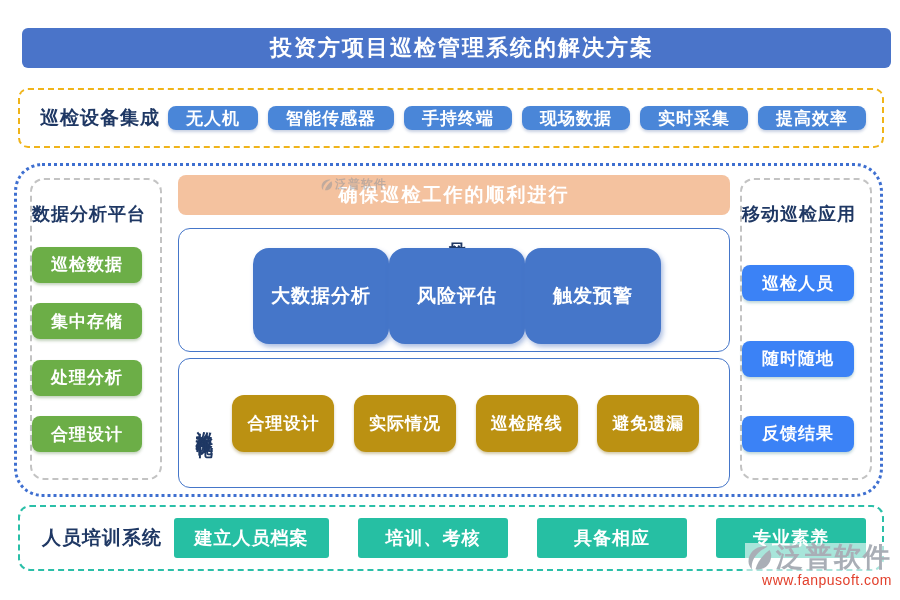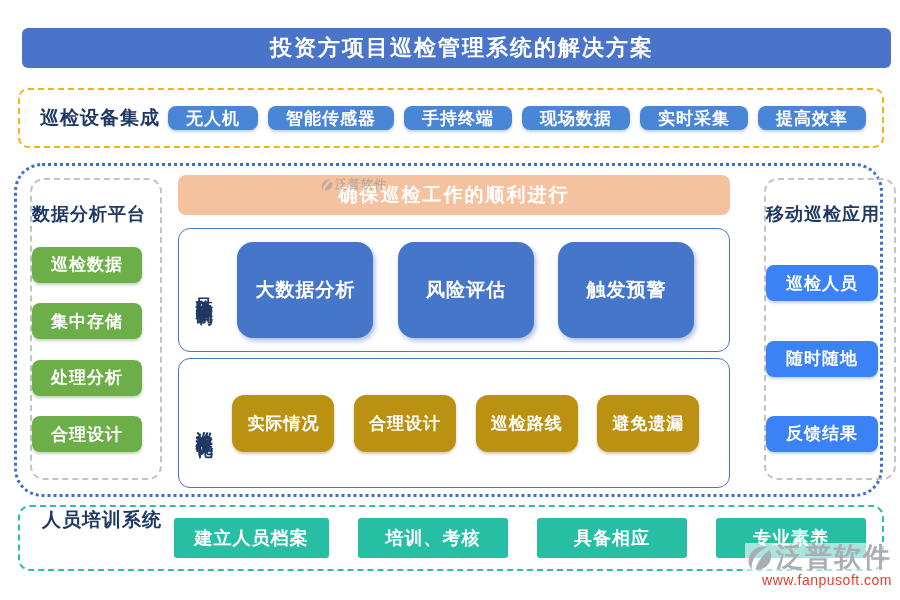--- a/index.html
+++ b/index.html
@@ -31,61 +31,61 @@
     position:absolute;left:14px;top:163px;width:869px;height:334px;box-sizing:border-box;
     border:3px dotted #3e6fd0;border-radius:28px;
   }
   .side-panel{
     position:absolute;top:178px;width:132px;height:302px;box-sizing:border-box;
     border:2px dashed #c3c3c3;border-radius:14px;
     display:flex;flex-direction:column;justify-content:space-between;
     padding:22px 0 26px 0;
   }
   .side-panel.left{left:30px;}
-  .side-panel.right{left:764px;gap:30px;}
+  .side-panel.right{left:740px;gap:30px;}
   .panel-title{color:#1f3864;font-weight:bold;font-size:18px;letter-spacing:1px;}
   .btn.green{background:#6cae47;width:110px;height:36px;border-radius:8px;font-size:17px;box-shadow:0 2px 3px rgba(60,110,40,.3);letter-spacing:1px;}
   .btn.cyan{background:#3b82f6;width:112px;height:36px;border-radius:8px;font-size:17px;box-shadow:0 2px 3px rgba(40,120,130,.3);letter-spacing:1px;}
   
   .banner{
     position:absolute;left:178px;top:175px;width:552px;height:40px;
     background:#f4c29f;border-radius:8px;
     display:flex;align-items:center;justify-content:center;
     color:#ffffff;font-size:19px;font-weight:bold;letter-spacing:2px;
   }
   .banner-watermark{
     position:absolute;left:142px;top:1px;display:flex;align-items:center;gap:2px;
     opacity:.5;color:#8d939c;font-size:12px;font-weight:bold;letter-spacing:1px;
   }
   
   .sub-box{
     position:absolute;left:178px;width:552px;box-sizing:border-box;background:#ffffff;
     border:1.5px solid #4576c9;border-radius:12px;
     display:flex;align-items:center;padding:0 10px 0 16px;
   }
-  .sub-box.risk{top:228px;height:124px;}
+  .sub-box.risk{top:228px;height:124px;flex-direction:column;}
   .sub-box.process{top:358px;height:130px;}
   .v-title{
     writing-mode:vertical-rl;text-orientation:upright;
     color:#1f3864;font-weight:bold;font-size:17px;line-height:1.05;letter-spacing:2px;flex-shrink:0;
   }
   .sub-items{flex:1;display:flex;justify-content:space-evenly;align-items:center;}
   .btn.blue-lg{
     background:#4576c9;width:136px;height:96px;border-radius:16px;font-size:19px;letter-spacing:1px;
     box-shadow:2px 3px 5px rgba(70,110,190,.45);
   }
   .btn.gold{
     background:#bb9112;width:102px;height:57px;border-radius:12px;font-size:17px;letter-spacing:1px;
     box-shadow:0 2px 3px rgba(130,100,10,.35);
   }
   
   .training-box{
     position:absolute;left:18px;top:505px;width:866px;height:66px;box-sizing:border-box;
     border:2px dashed #2bbfa8;border-radius:12px;
-    display:flex;padding:0 16px 0 12px;
+    display:flex;align-items:center;padding:0 16px 0 12px;
   }
   .training-box .section-label{width:140px;text-align:center;flex-shrink:0;}
   .training-items{flex:1;display:flex;justify-content:space-between;align-items:center;padding-left:2px;}
   .btn.teal{
     background:#26bfa3;height:40px;border-radius:3px;font-size:18px;letter-spacing:1px;padding:0 10px;
   }
   .btn.teal.w1{width:155px;} .btn.teal.w2{width:150px;}
   
   .logo{
     position:absolute;right:8px;top:543px;z-index:5;
@@ -138,22 +138,22 @@
   <div class="sub-items">
     <div class="btn blue-lg">大数据分析</div>
     <div class="btn blue-lg">风险评估</div>
     <div class="btn blue-lg">触发预警</div>
   </div>
 </div>
 
 <div class="sub-box process">
   <div class="v-title">巡检流程优化</div>
   <div class="sub-items">
+    <div class="btn gold">合理设计</div>
     <div class="btn gold">实际情况</div>
-    <div class="btn gold">合理设计</div>
     <div class="btn gold">巡检路线</div>
     <div class="btn gold">避免遗漏</div>
   </div>
 </div>
 
 <div class="side-panel right">
   <div class="panel-title">移动巡检应用</div>
   <div class="btn cyan">巡检人员</div>
   <div class="btn cyan">随时随地</div>
   <div class="btn cyan">反馈结果</div>

